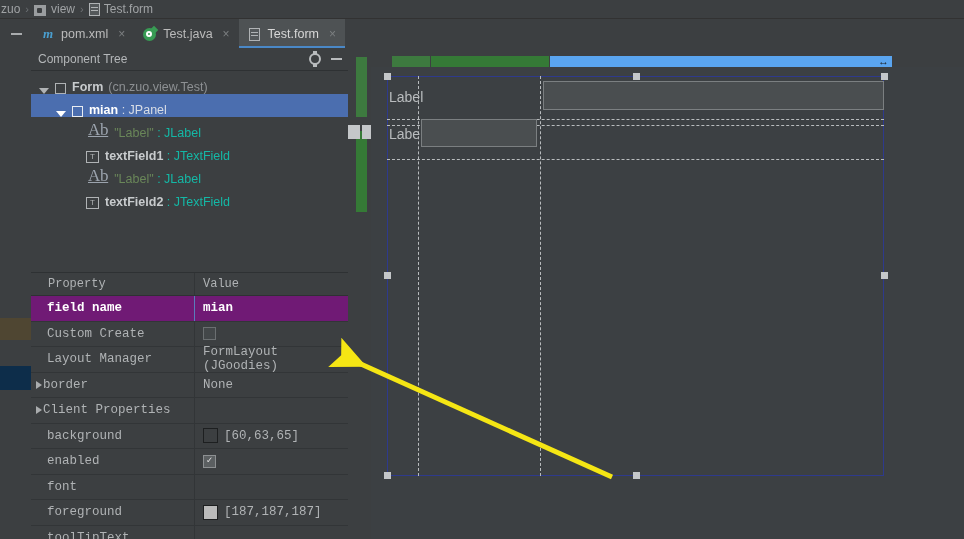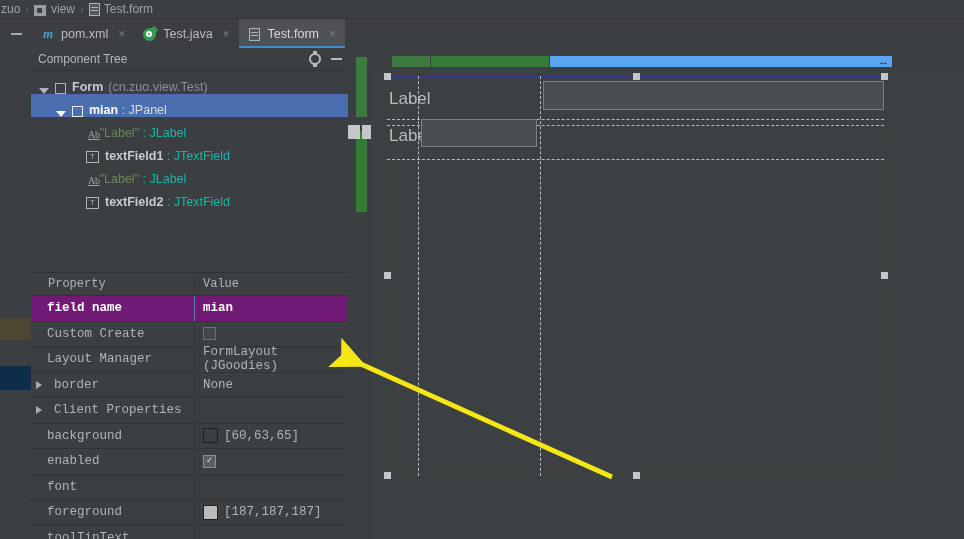--- a/index.html
+++ b/index.html
@@ -95,21 +95,21 @@
     height: 23px; display: flex; align-items: flex-end;
     font-size: 12.5px; color: #a9acae; white-space: nowrap;
   }
   .tree-row.selected { background: #4b6eaf; }
   .tree-row.selected .t-name { color: #ffffff; }
   .tree-row.selected .t-type { color: #d8dde6; }
   .arrow-down { width:0;height:0;border-left:5px solid transparent;border-right:5px solid transparent;
      border-top:6px solid #b0b3b5; margin-right:6px; flex:0 0 auto;}
   .box-icon { width:11px;height:11px;border:1.3px solid #b0b3b5;box-sizing:border-box;
      margin-right:6px; flex:0 0 auto;}
-  .ab-icon { font-size:10px; color:#9ba3ad; letter-spacing:-0.3px; font-family:"Liberation Serif", serif;text-decoration:underline;}
+  .ab-icon { font-size:17px; color:#9ba3ad; margin-right:6px; letter-spacing:-0.3px; font-family:"Liberation Serif", serif;text-decoration:underline;}
   .tf-icon { width:13px;height:12px;border:1.3px solid #b0b3b5;box-sizing:border-box;margin-right:6px;
      flex:0 0 auto; position:relative; font-size:8px; color:#b0b3b5; text-align:center; line-height:10px;}
   .t-name { font-weight: bold; color: #c8cbcd; }
   .t-str { color: #6a8759; }
   .t-type { color: #14b8a6; font-weight: normal; }
   .t-pkg { color: #8d9093; font-weight: normal; }
 
   
   .proptable { position: absolute; left:0; top: 224px; width: 317px; height: 283px; font-family: Liberation Mono, monospace; }
   .prop-head {
@@ -121,21 +121,21 @@
   .prop-row { display:flex; height: 24.5px; align-items:center; font-size:12.5px;
     border-bottom:1px solid #323537; }
   .prop-row.selected { background:#701a75; }
   .pcol-name { width: 164px; flex:0 0 164px; padding-left: 16px; box-sizing:border-box;
     color:#b0b3b5; border-right:1px solid #323537; height:100%; display:flex; align-items:center;}
   .prop-head .pcol-name { padding-left: 17px; }
   .pcol-val { flex:1; padding-left: 8px; color:#b0b3b5; height:100%; display:flex; align-items:center; gap:6px;}
   .prop-row.selected .pcol-name, .prop-row.selected .pcol-val { color:#ffffff; font-weight:bold; border-right-color:#5a7cbb;}
   .tri { width:0;height:0;border-top:4.5px solid transparent;border-bottom:4.5px solid transparent;
      border-left:6px solid #a9acae; position:absolute; left:5px;}
-  .pcol-name.has-tri { position:relative; padding-left:23px;align-items:center;}
+  .pcol-name.has-tri { position:relative; padding-left:12px;align-items:center;}
   .chk-empty { width:13px;height:13px;background:#434749;border:1px solid #6b6f71;box-sizing:border-box;display:block;}
   .chk-on { width:13px;height:13px;background:#5b5f61;border:1px solid #8d9092;box-sizing:border-box;
      display:flex;align-items:center;justify-content:center;color:#dcdcdc;font-size:10px;line-height:1;}
   .swatch { width:15px;height:15px;border:1px solid #1d1f20;box-sizing:border-box;display:block;}
 
   
   .canvas-wrap { position:absolute; left:348px; top:48px; width:616px; height:491px; background:#3c3f41; }
 
   .vruler { position:absolute; left:8px; top:9px; width:11px; height:155px; }
   .vseg { position:absolute; left:0; width:11px; background:#3d7a3f; }
@@ -147,21 +147,21 @@
   .hruler { position:absolute; left:21px; top:-11px; height:11px; width:500px; }
   .hseg { position:absolute; top:0; height:11px; }
   .hruler .resize-ico { position:absolute; right:2px; top:1px; width:13px; height:9px; color:#1b1c1d;
      font-size:11px; line-height:9px; text-align:center; font-weight:bold;}
 
   .formbox { position:absolute; border:1px solid #2e3a8c; box-sizing:border-box; }
   .gridline-v { position:absolute; width:0; border-left:1px dashed #b9bcbe; }
   .gridline-h { position:absolute; height:0; border-top:1px dashed #b9bcbe; }
   .handle { position:absolute; width:7px; height:7px; background:#c4c7c9; }
 
-  .lbl { position:absolute; font-size:17px; color:#b9bcbe; white-space:nowrap; }
+  .lbl { position:absolute; font-size:14px; color:#b9bcbe; white-space:nowrap; }
   .tfield { position:absolute; border:1px solid #7b7f81; box-sizing:border-box; background:#4a4e50; }
 
   .arrow-svg { position:absolute; left:0; top:0; width:964px; height:539px; pointer-events:none; }
 </style>
 </head>
 <body>
 
 <div id="root">
 
   <div class="breadcrumb">

